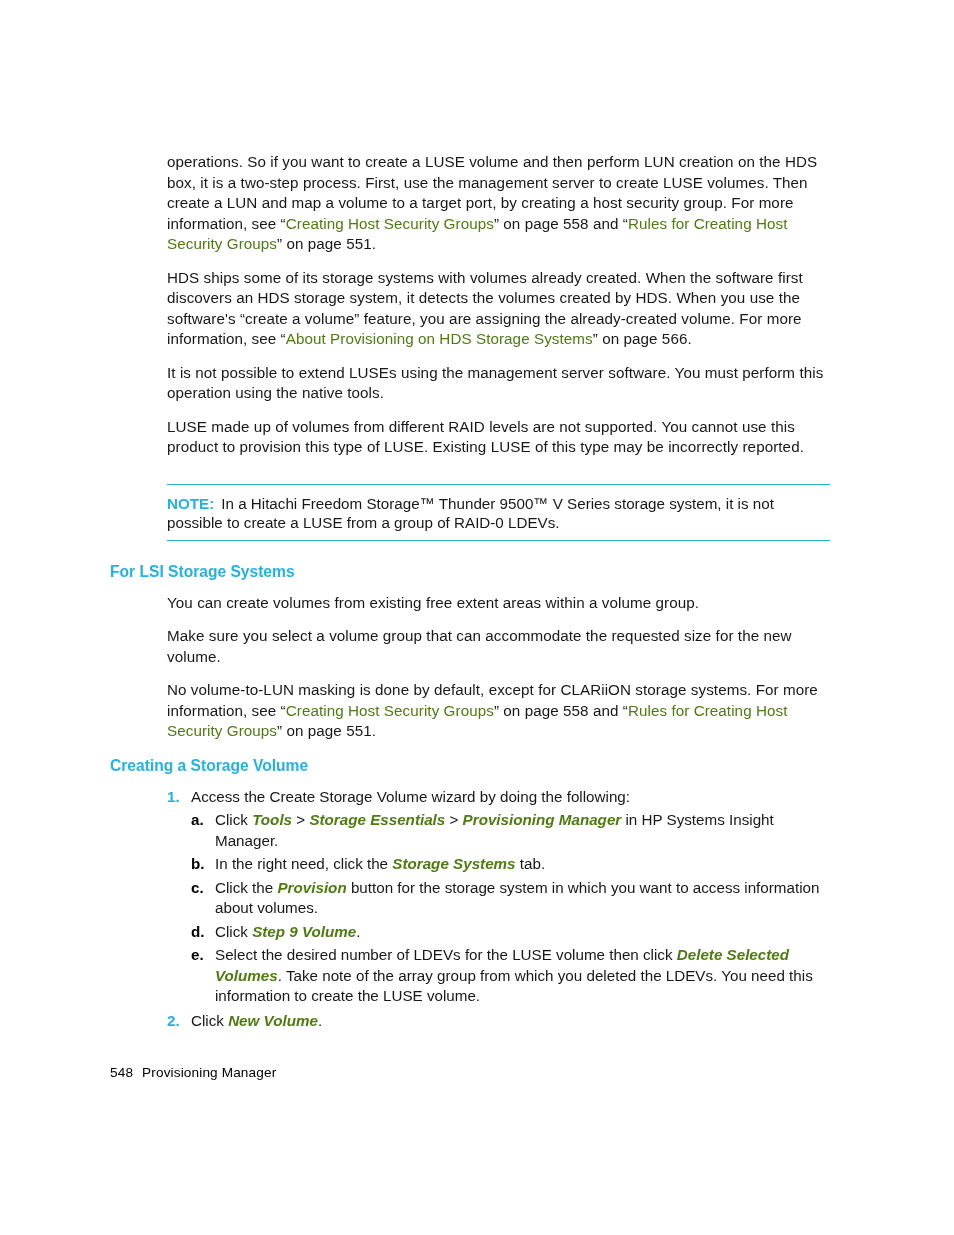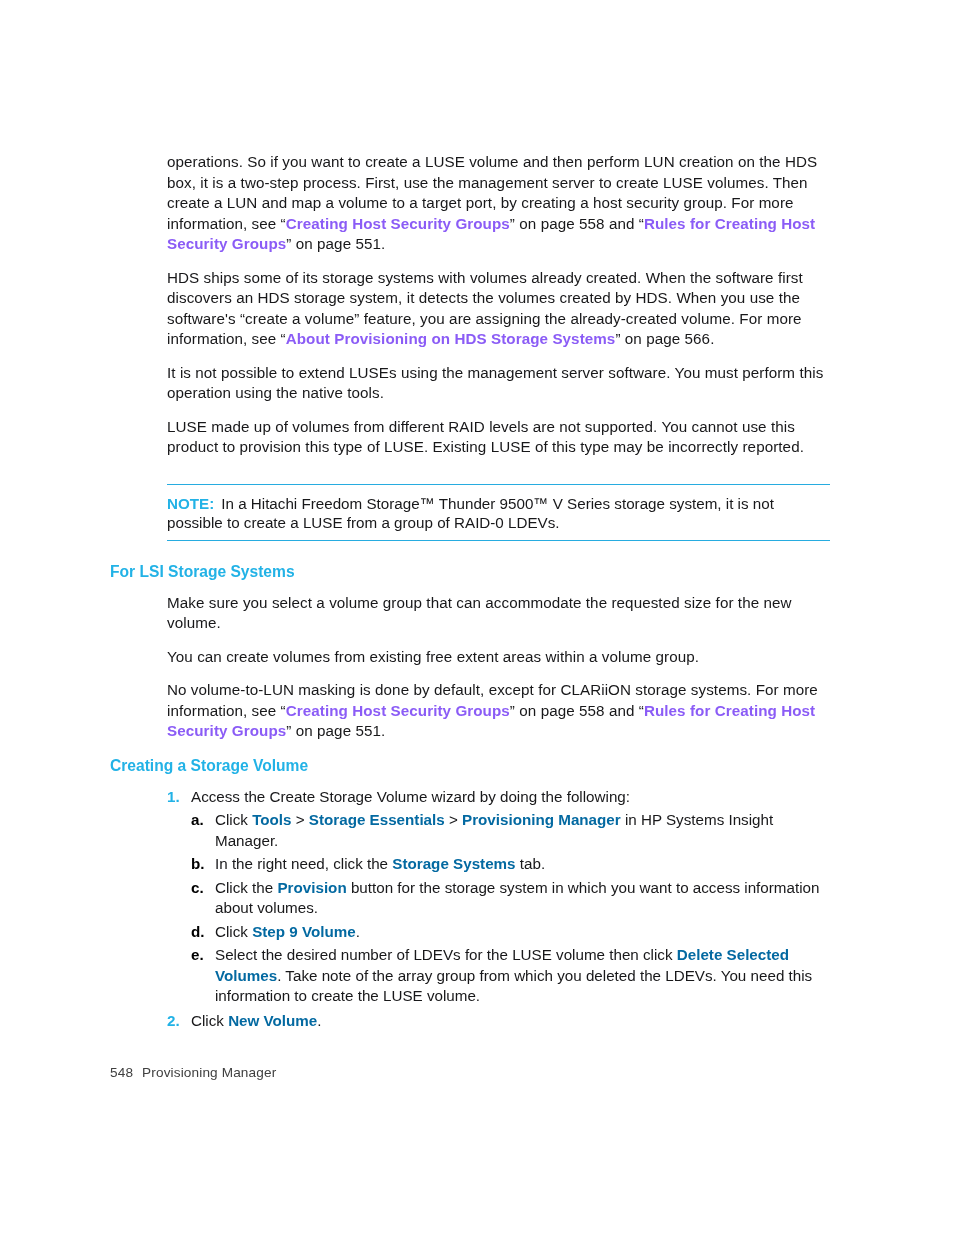--- a/index.html
+++ b/index.html
@@ -38,22 +38,21 @@
     padding-left: 57px;          
     font-size: 15.2px;
     line-height: 20.5px;
     letter-spacing: 0.005em;
     text-align: left;
     color: #18181a;
   }
   .para:last-child { margin-bottom: 0; }
 
   .link {
-    color: #8b5cf6;
-    font-weight: bold;
+    color: #4d7c0f;
   }
 
   
   .heading {
     margin: 0;
     padding: 0;
     font-size: 15.6px;
     line-height: 21px;
     color: #22b2e6;
     font-weight: 700;
@@ -120,30 +119,30 @@
   }
   .aitem > .marker {
     position: absolute;
     left: 0;
     top: 0;
     color: #000000;
     font-weight: bold;
     font-size: 15.2px;
   }
 
-  b, .b { font-weight: bold; color: #0369a1; }
+  b, .b { font-weight: bold; color: #4d7c0f; font-style: italic; }
 
   
   .footer {
     position: absolute;
     left: 110px;
     top: 1064px;
     font-size: 13.6px;
     line-height: 18px;
-    color: #404040;
+    color: #000000;
     letter-spacing: 0.01em;
   }
   .footer .pagenum { margin-right: 9px; }
 </style>
 </head>
 <body>
 
 <div class="page">
 
   <div class="content">
@@ -157,23 +156,23 @@
     <p class="para">LUSE made up of volumes from different RAID levels are not supported. You cannot use this product to provision this type of LUSE. Existing LUSE of this type may be incorrectly reported.</p>
 
     <div class="note-block">
       <div class="note-rule"></div>
       <div class="note-body"><span class="note-label">NOTE:</span><span>In a Hitachi Freedom Storage™ Thunder 9500™ V Series storage system, it is not possible to create a LUSE from a group of RAID-0 LDEVs.</span></div>
       <div class="note-rule"></div>
     </div>
 
     <h3 class="heading h-lsi">For LSI Storage Systems</h3>
 
+    <p class="para">You can create volumes from existing free extent areas within a volume group.</p>
+
     <p class="para">Make sure you select a volume group that can accommodate the requested size for the new volume.</p>
-
-    <p class="para">You can create volumes from existing free extent areas within a volume group.</p>
 
     <p class="para"><span>No volume-to-LUN masking is done by default, except for CLARiiON storage systems. For more information, see “</span><span class="link">Creating Host Security Groups</span><span>” on page 558 and “</span><span class="link">Rules for Creating Host Security Groups</span><span>” on page 551.</span></p>
 
     <h3 class="heading h-create">Creating a Storage Volume</h3>
 
 
     <div class="olist">
 
       <div class="oitem">
         <span class="marker">1.</span>

